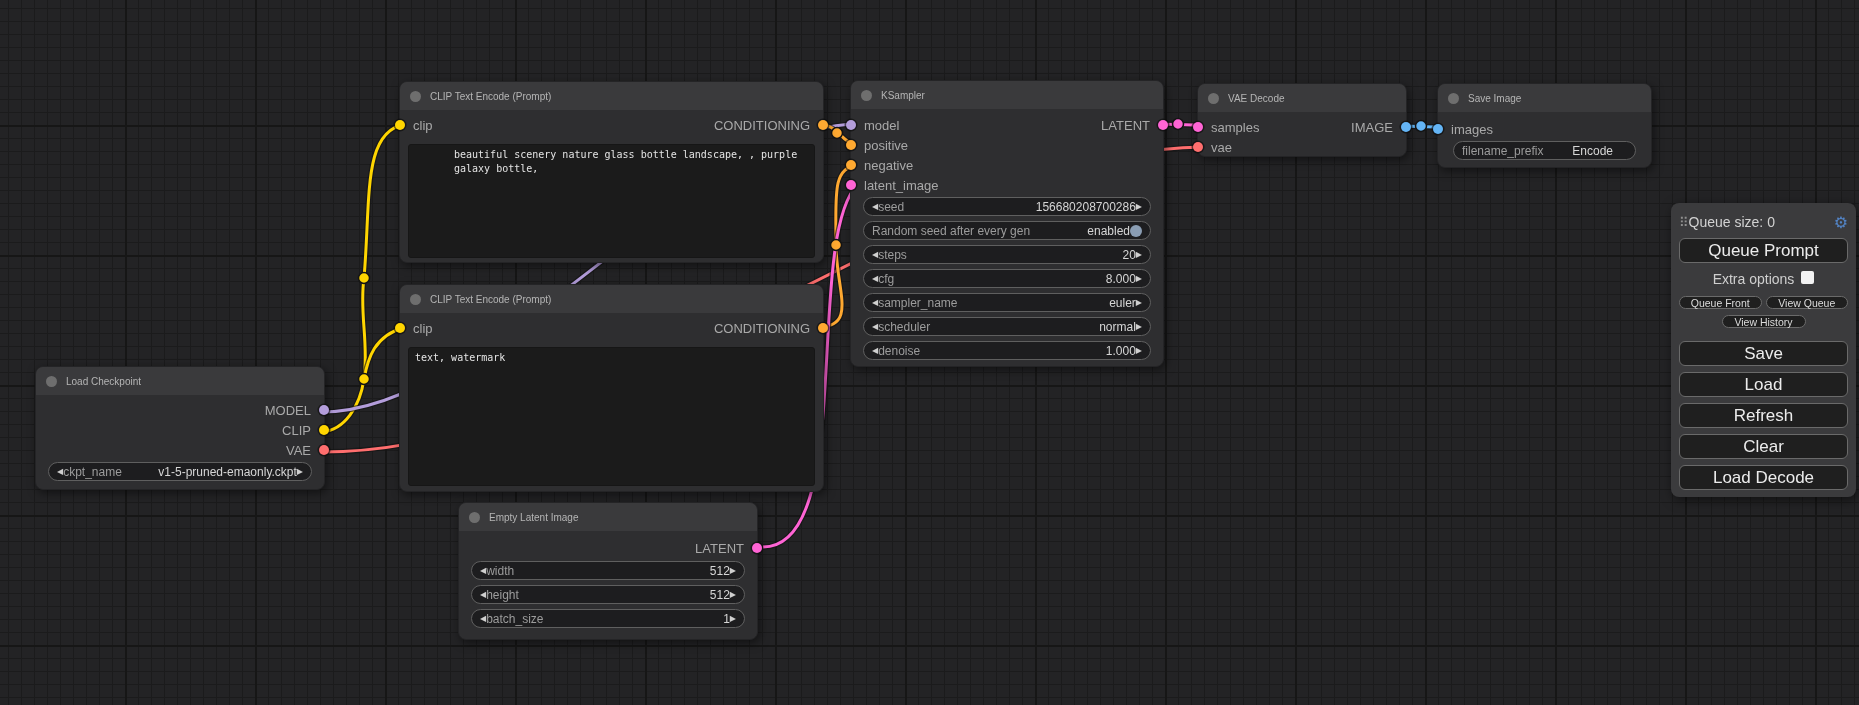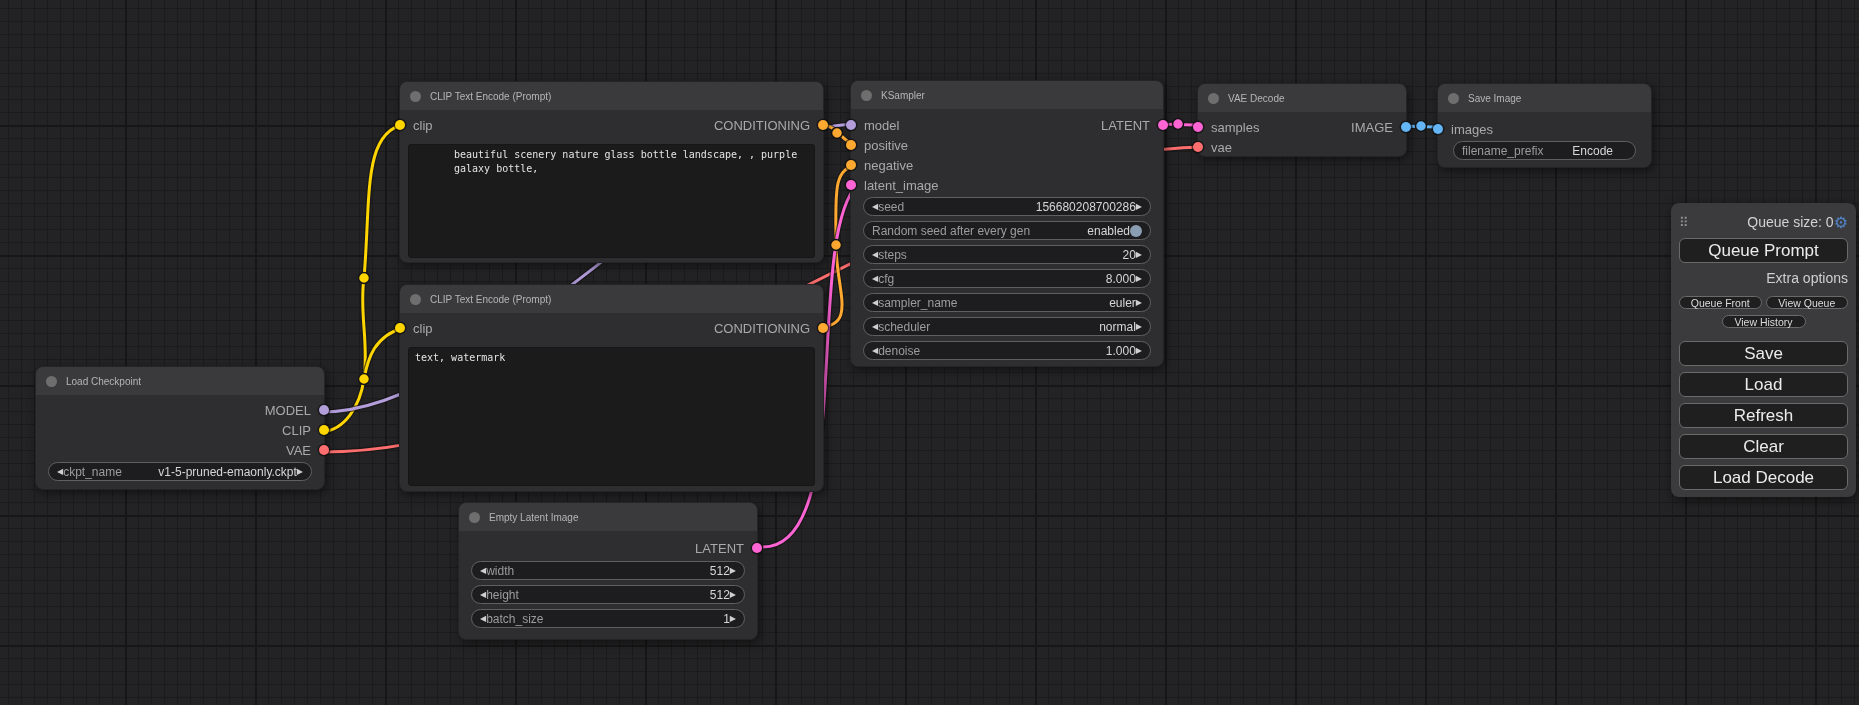--- a/index.html
+++ b/index.html
@@ -50,30 +50,30 @@
     padding:3px 6px;white-space:pre-wrap;word-break:break-word;box-sizing:border-box;overflow:hidden;
   }
   
   .panel{
     position:absolute;z-index:4;left:1671px;top:203px;width:185px;height:294px;
     background:#3b3b3d;border-radius:8px;box-shadow:2px 3px 12px rgba(0,0,0,.55);
     box-sizing:border-box;padding:7px 8px;
   }
   .panel-head{display:flex;align-items:center;height:24px;color:#d2d2d2;font-size:14px;}
   .drag-handle{color:#8f8f8f;font-size:13px;cursor:grab;}
-  .qsize{flex:1;text-align:right;}
+  .qsize{flex:1;text-align:left;}
   .gear{color:#5283c4;font-size:16px;cursor:pointer;}
   .btn{
     display:flex;align-items:center;justify-content:center;
     background:#1f1f1f;border:1px solid #6a6a6a;border-radius:6px;
     color:#ececec;cursor:pointer;box-sizing:border-box;
   }
   .btn-big{height:25px;font-size:17px;margin:0 0 6px 0;}
   .btn-queue{margin-top:4px;margin-bottom:0;}
-  .extra-row{display:flex;align-items:flex-end;justify-content:center;gap:7px;height:20px;margin-top:8px;color:#cfcfcf;font-size:14px;flex-direction:column;}
+  .extra-row{display:flex;align-items:flex-start;justify-content:center;gap:7px;height:20px;margin-top:8px;color:#cfcfcf;font-size:14px;}
   .checkbox{width:13px;height:13px;background:#f2f2f2;border-radius:2px;}
   .pill-row{display:flex;gap:4px;margin-top:5px;}
   .btn-pill{height:13px;font-size:10.5px;border-radius:7px;flex:1;color:#dcdcdc;}
   .pill-center{width:84px;margin:6px auto 0 auto;flex:none;}
   .stack{margin-top:13px;}
 </style>
 </head>
 <body>
 
 <svg id="wires" width="1859" height="705">

